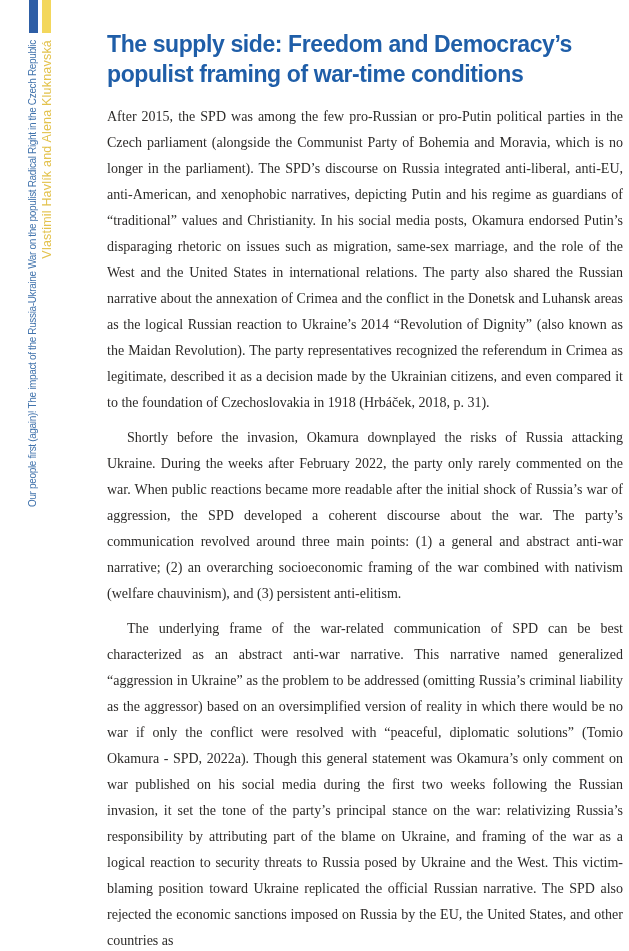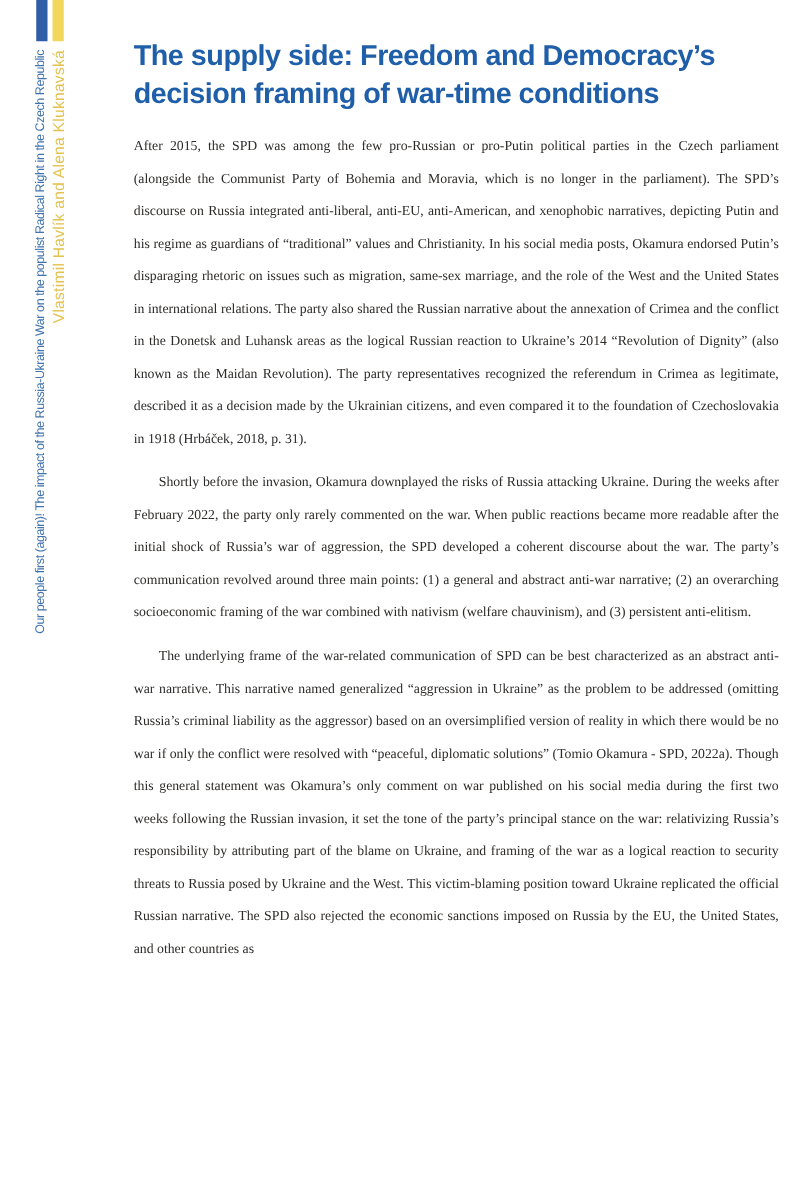--- a/index.html
+++ b/index.html
@@ -63,35 +63,35 @@
     font-family: "Liberation Sans", sans-serif;
     font-weight: bold;
     font-size: 23px;
     line-height: 30px;
     letter-spacing: -0.4px;
     color: #1f5ea8;
   }
   p.body-par {
     margin: 0 0 9px 0;
     font-family: "Liberation Serif", serif;
-    font-size: 11px;
+    font-size: 14px;
     line-height: 26px;
     text-align: justify;
     color: #2d2b29;
   }
   p.body-par.indent { text-indent: 20px; }
 </style>
 </head>
 <body>
 
 <div class="sidebar">
   <div class="flag-bar blue"></div>
   <div class="flag-bar yellow"></div>
   <div class="vt-line vt-title">Our people first (again)! The impact of the Russia-Ukraine War on the populist Radical Right in the Czech Republic</div>
   <div class="vt-line vt-authors">Vlastimil Havlík and Alena Kluknavská</div>
 </div>
 
 <div class="content">
-  <h1 class="section-title">The supply side: Freedom and Democracy’s decision framing of war-time conditions</h1>
+  <h1 class="section-title">The supply side: Freedom and Democracy’s populist framing of war-time conditions</h1>
   <p class="body-par">After 2015, the SPD was among the few pro-Russian or pro-Putin political parties in the Czech parliament (alongside the Communist Party of Bohemia and Moravia, which is no longer in the parliament). The SPD’s discourse on Russia integrated anti-liberal, anti-EU, anti-American, and xenophobic narratives, depicting Putin and his regime as guardians of “traditional” values and Christianity. In his social media posts, Okamura endorsed Putin’s disparaging rhetoric on issues such as migration, same-sex marriage, and the role of the West and the United States in international relations. The party also shared the Russian narrative about the annexation of Crimea and the conflict in the Donetsk and Luhansk areas as the logical Russian reaction to Ukraine’s 2014 “Revolution of Dignity” (also known as the Maidan Revolution). The party representatives recognized the referendum in Crimea as legitimate, described it as a decision made by the Ukrainian citizens, and even compared it to the foundation of Czechoslovakia in 1918 (Hrbáček, 2018, p. 31).</p>
   <p class="body-par indent">Shortly before the invasion, Okamura downplayed the risks of Russia attacking Ukraine. During the weeks after February 2022, the party only rarely commented on the war. When public reactions became more readable after the initial shock of Russia’s war of aggression, the SPD developed a coherent discourse about the war. The party’s communication revolved around three main points: (1) a general and abstract anti-war narrative; (2) an overarching socioeconomic framing of the war combined with nativism (welfare chauvinism), and (3) persistent anti-elitism.</p>
   <p class="body-par indent">The underlying frame of the war-related communication of SPD can be best characterized as an abstract anti-war narrative. This narrative named generalized “aggression in Ukraine” as the problem to be addressed (omitting Russia’s criminal liability as the aggressor) based on an oversimplified version of reality in which there would be no war if only the conflict were resolved with “peaceful, diplomatic solutions” (Tomio Okamura - SPD, 2022a). Though this general statement was Okamura’s only comment on war published on his social media during the first two weeks following the Russian invasion, it set the tone of the party’s principal stance on the war: relativizing Russia’s responsibility by attributing part of the blame on Ukraine, and framing of the war as a logical reaction to security threats to Russia posed by Ukraine and the West. This victim-blaming position toward Ukraine replicated the official Russian narrative. The SPD also rejected the economic sanctions imposed on Russia by the EU, the United States, and other countries as</p>
 </div>
 
 </body></html>

